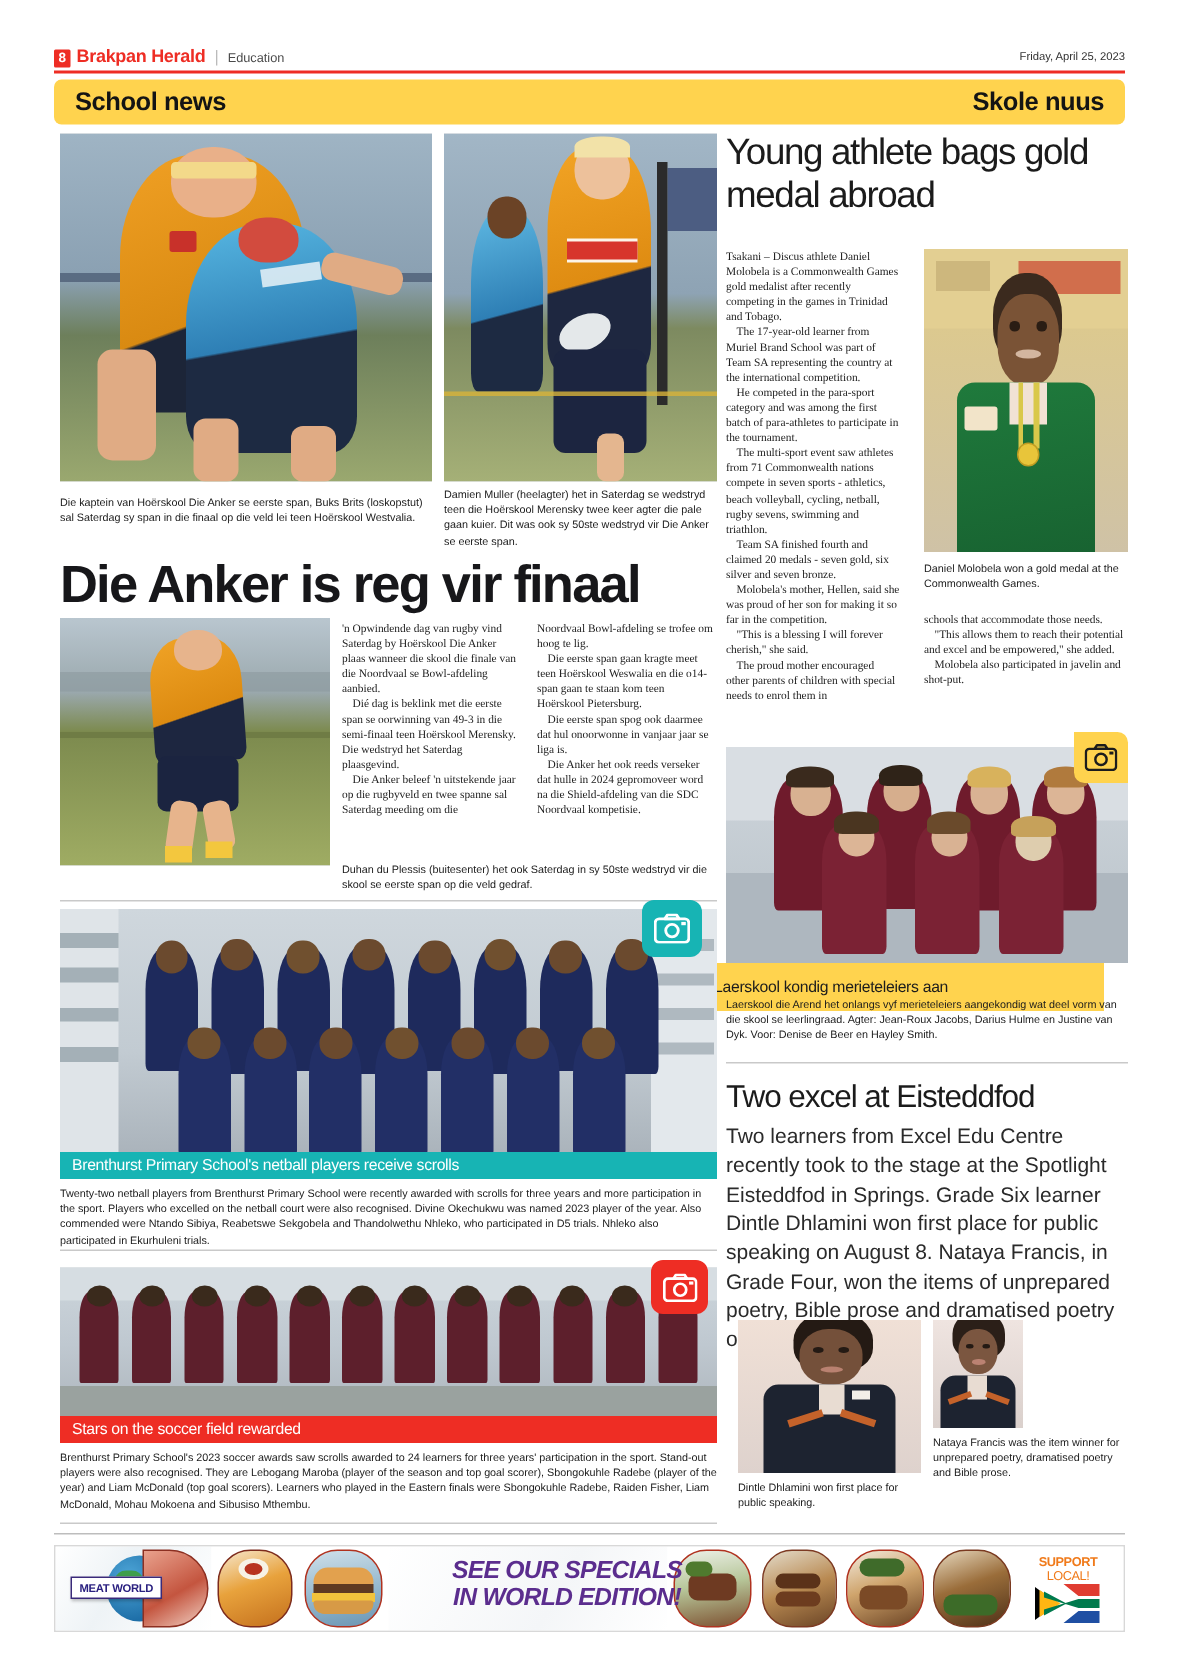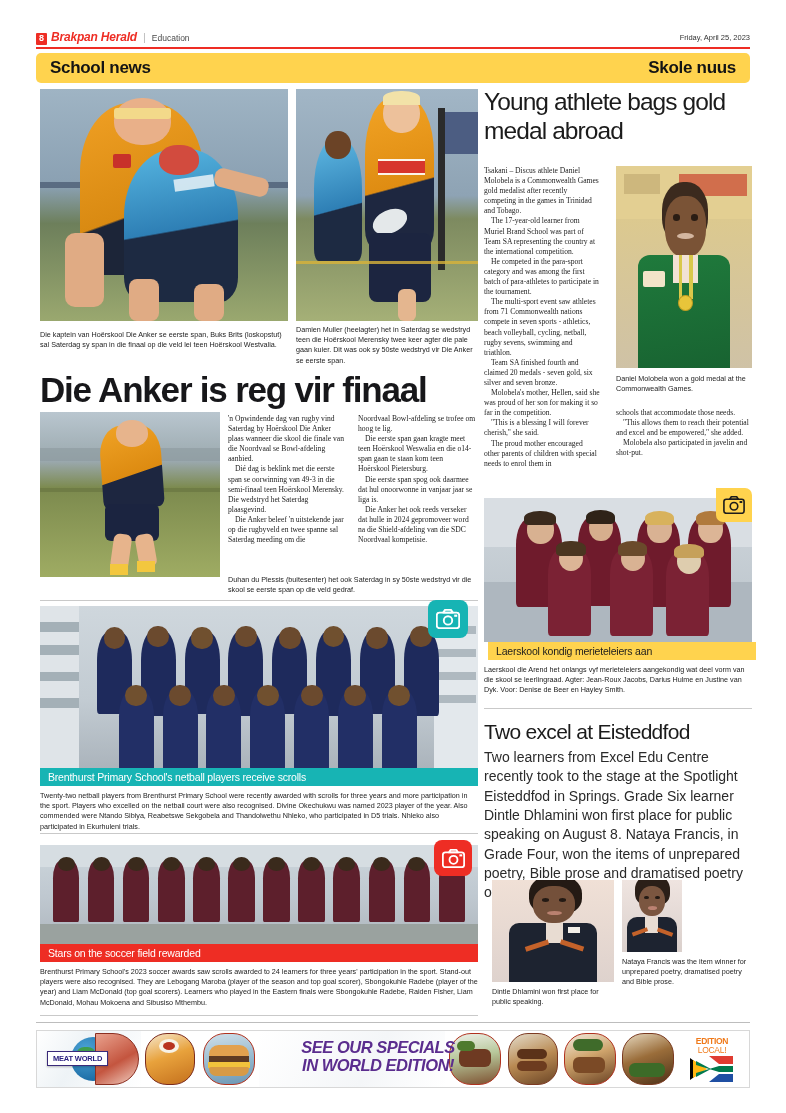--- a/index.html
+++ b/index.html
@@ -14,21 +14,21 @@
   
   .masthead {
     position: absolute; left: 36px; top: 28px; width: 714px; height: 18px;
     display: flex; align-items: center; justify-content: space-between;
   }
   .mast-left { display: flex; align-items: baseline; gap: 4px; }
   .page-num {
     background: #ee2d24; color: #fff; font-weight: bold; font-size: 9px;
     padding: 1px 3px 2px 3px; line-height: 1; border-radius: 1px;
   }
-  .pub-name { color: #ee2d24; font-weight: bold; font-size: 12px; letter-spacing: -0.2px; font-style: italic; }
+  .pub-name { color: #ee2d24; font-weight: bold; font-size: 12px; letter-spacing: -0.2px; }
   .mast-sep { color: #bbb; font-size: 11px; padding: 0 2px; }
   .section-name { color: #4a4a4a; font-size: 8.5px; }
   .mast-date { color: #333; font-size: 7.5px; }
   .mast-rule {
     position: absolute; left: 36px; top: 47px; width: 714px; height: 1.6px; background: #ee2d24;
   }
 
   
   .banner {
     position: absolute; left: 36px; top: 53px; width: 714px; height: 30px;
@@ -270,21 +270,21 @@
     <div style="position:absolute;left:71%;top:32%;width:11%;height:10%;background:#c6a15a;border-radius:48% 48% 20% 20%;"></div>
   </div>
   <div class="cam" style="left:716px;top:488px;width:36px;height:34px;background:#ffd34e;border-radius:0 7px 0 7px;">
     <svg width="22" height="18" viewBox="0 0 24 20" aria-hidden="true">
       <rect x="0.8" y="3.6" width="22.4" height="15.6" rx="2.6" fill="none" stroke="#1c1c1c" stroke-width="1.8"></rect>
       <path d="M7.2 3.6 L9 0.9 L15 0.9 L16.8 3.6 Z" fill="none" stroke="#1c1c1c" stroke-width="1.8" stroke-linejoin="round"></path>
       <circle cx="12" cy="11.4" r="4.2" fill="none" stroke="#1c1c1c" stroke-width="1.8"></circle>
       <rect x="18.2" y="5.6" width="3" height="2.2" fill="#1c1c1c"></rect>
     </svg>
   </div>
-  <div class="capbar yellow" style="left:488px;top:642px;width:268px;height:18px;">
+  <div class="capbar yellow" style="left:468px;top:642px;width:268px;height:32px;">
     <span>Laerskool kondig merieteleiers aan</span>
   </div>
   <div class="cap" style="left:484px;top:665px;width:268px;">Laerskool die Arend het onlangs vyf merieteleiers aangekondig wat deel vorm van die skool se leerlingraad. Agter: Jean-Roux Jacobs, Darius Hulme en Justine van Dyk. Voor: Denise de Beer en Hayley Smith.</div>
 
   <div class="hr-thin" style="left:484px;top:708px;width:268px;"></div>
 
   <div class="photo" style="left:40px;top:606px;width:438px;height:164px;">
     <div style="position:absolute;inset:0;background:linear-gradient(180deg,#cfd7dd 0%,#c2cbd2 58%,#aab3bb 100%);"></div>
     <div style="position:absolute;left:0;top:0;width:9%;height:100%;background:#dfe4e8;"></div>
     <div style="position:absolute;left:0;top:10%;width:9%;height:6%;background:#6a7b86;opacity:.5;"></div>
@@ -457,21 +457,21 @@
       <div style="position:absolute;left:10px;top:32px;width:36px;height:14px;border-radius:6px;background:#3c6b28;"></div>
     </div>
     <div class="food-cell" style="width:72px;background:#fff;"></div>
 
     <div class="ad-text">
       <div>SEE OUR SPECIALS</div>
       <div>IN WORLD EDITION!</div>
     </div>
 
     <div class="support">
-      <div class="w1">EDITION</div>
+      <div class="w1">SUPPORT</div>
       <div class="w2">LOCAL!</div>
       <svg width="46" height="30" viewBox="0 0 46 30" aria-hidden="true">
         <path d="M2 2 L20 2 L30 10 L44 10 L44 2 L2 2 Z" fill="#e03c31"></path>
         <path d="M2 28 L20 28 L30 20 L44 20 L44 28 L2 28 Z" fill="#1f4fa3"></path>
         <path d="M1 4 L16 15 L1 26 Z" fill="#000"></path>
         <path d="M4 6 L18 15 L4 24 Z" fill="#ffb612"></path>
         <path d="M7 7 L22 15 L7 23 L7 19 L30 12 L44 12 L44 18 L30 18 L7 11 Z" fill="#007a4d"></path>
       </svg>
     </div>
   </div>

